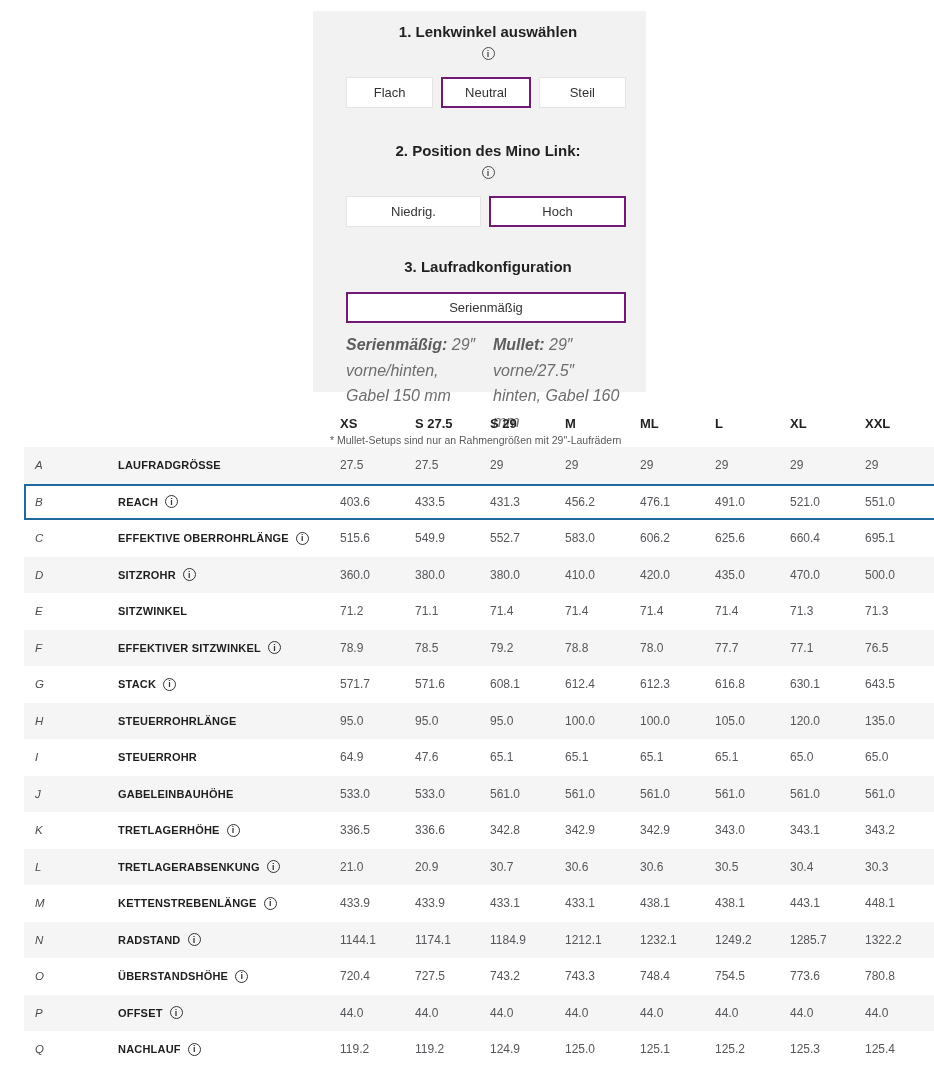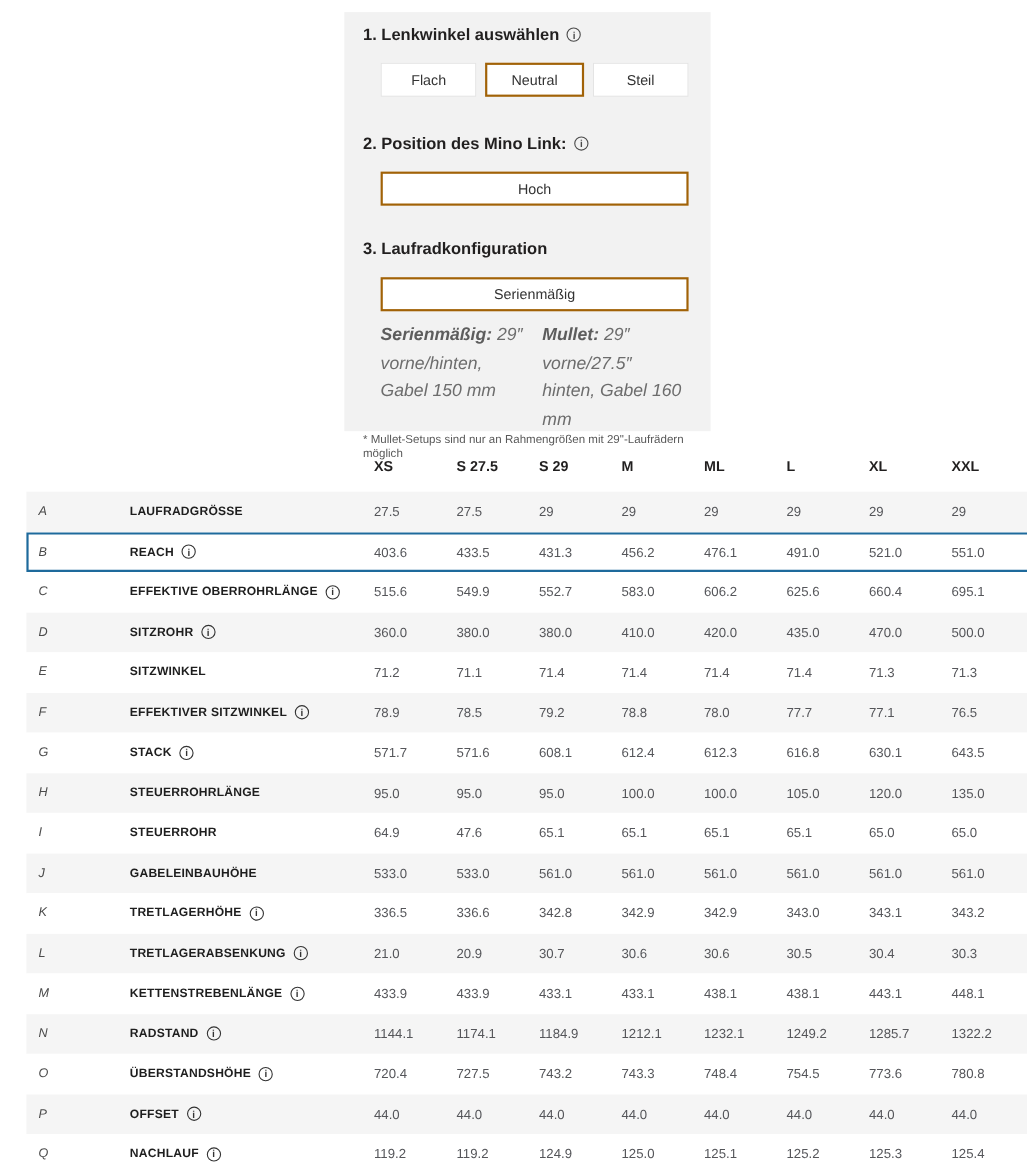--- a/index.html
+++ b/index.html
@@ -10,31 +10,31 @@
   }
 
   
   .config-panel {
     position:absolute; left:313px; top:11px; width:333px; height:381px;
     background:#f2f2f2; display:flex; flex-direction:column;
     padding:12px 0 10px 0;
   }
   .step-title {
     font-size:15px; font-weight:bold; color:#211f1f;
-    margin:0 0 0 17px; display:flex; align-items:center; gap:7px;
+    margin:0 0 0 17px; display:flex; align-items:center; gap:7px;flex-direction:column;
   }
   .step-title.gap2 { margin-top:34px; }
   .step-title.gap3 { margin-top:31px; }
   .btn-row { display:flex; gap:8px; margin:17px 20px 0 33px;border-radius:12px; }
   .opt-btn {
     flex:1; height:31px; background:#ffffff; border:1px solid #e4e4e4;
     font-family:"Liberation Sans", sans-serif; font-size:13px; color:#333333;
     cursor:pointer; line-height:29px; text-align:center; padding:0;
   }
-  .opt-btn.selected { border:2px solid #a16207; line-height:27px; }
+  .opt-btn.selected { border:2px solid #701a75; line-height:27px; }
   .desc-row { display:flex; gap:14px; margin:9px 20px 0 33px; }
   .desc {
     flex:1; font-style:italic; font-size:16px; color:#6d6d6d; line-height:1.6;
   }
   .desc b { font-weight:bold; font-style:italic; color:#5d5d5d; }
   .footnote {
     margin:auto 0 2px 17px; font-size:10.5px; color:#595959;
   }
 
   
@@ -82,20 +82,21 @@
       <button class="opt-btn">Flach</button>
       <button class="opt-btn selected">Neutral</button>
       <button class="opt-btn">Steil</button>
     </div>
 
   <h3 class="step-title gap2">
     <span>2. Position des Mino Link:</span>
     <span class="info-icon">i</span>
   </h3>
   <div class="btn-row">
+      <button class="opt-btn">Niedrig.</button>
       <button class="opt-btn selected">Hoch</button>
     </div>
 
   <h3 class="step-title gap3">
     <span>3. Laufradkonfiguration</span>
   </h3>
   <div class="btn-row">
       <button class="opt-btn selected">Serienmäßig</button>
     </div>
 

